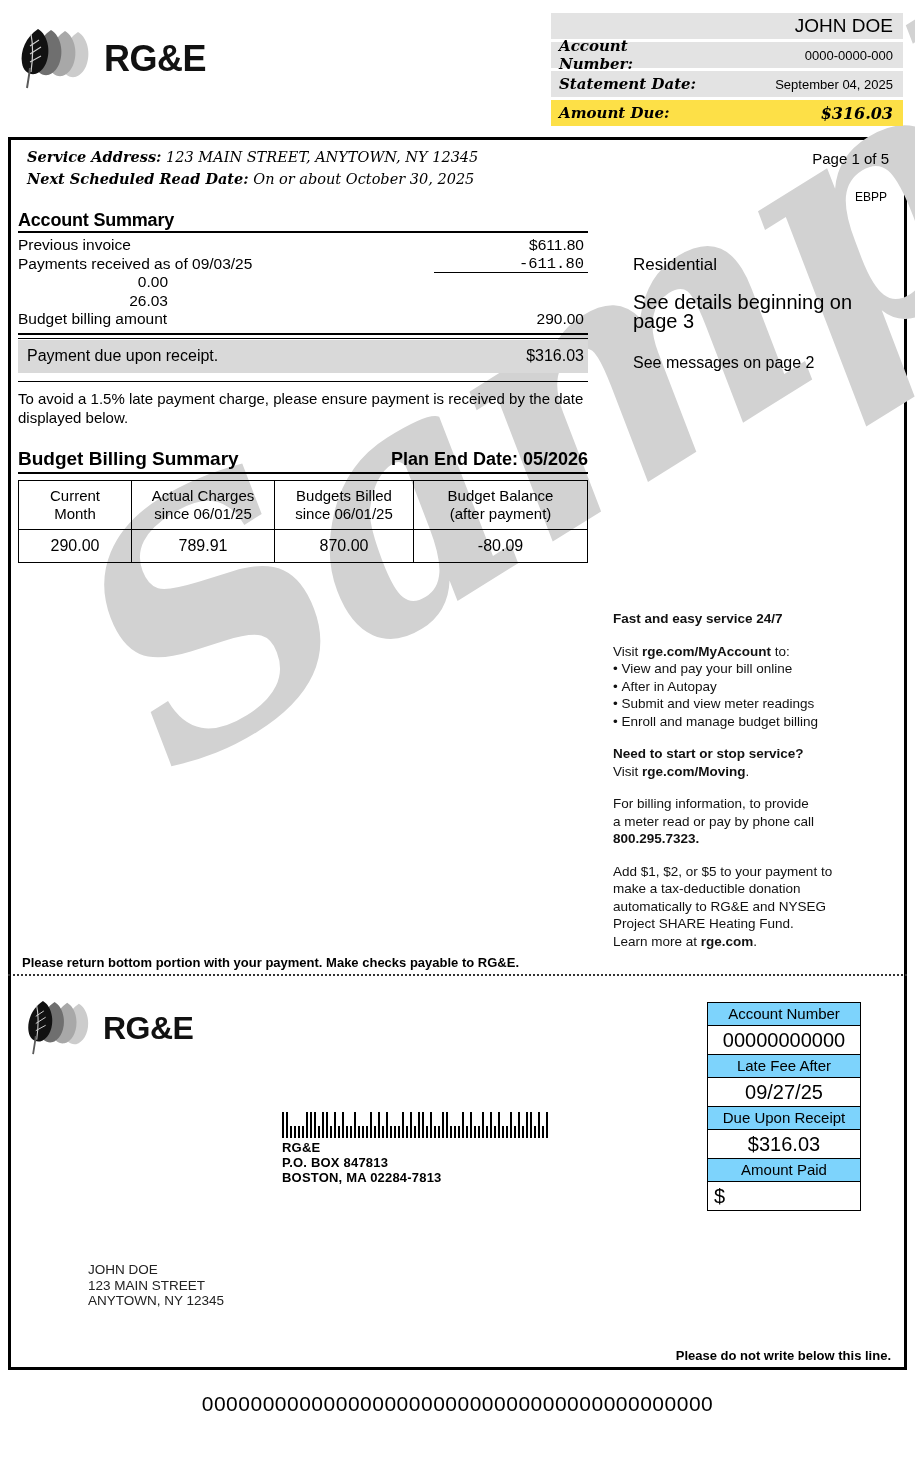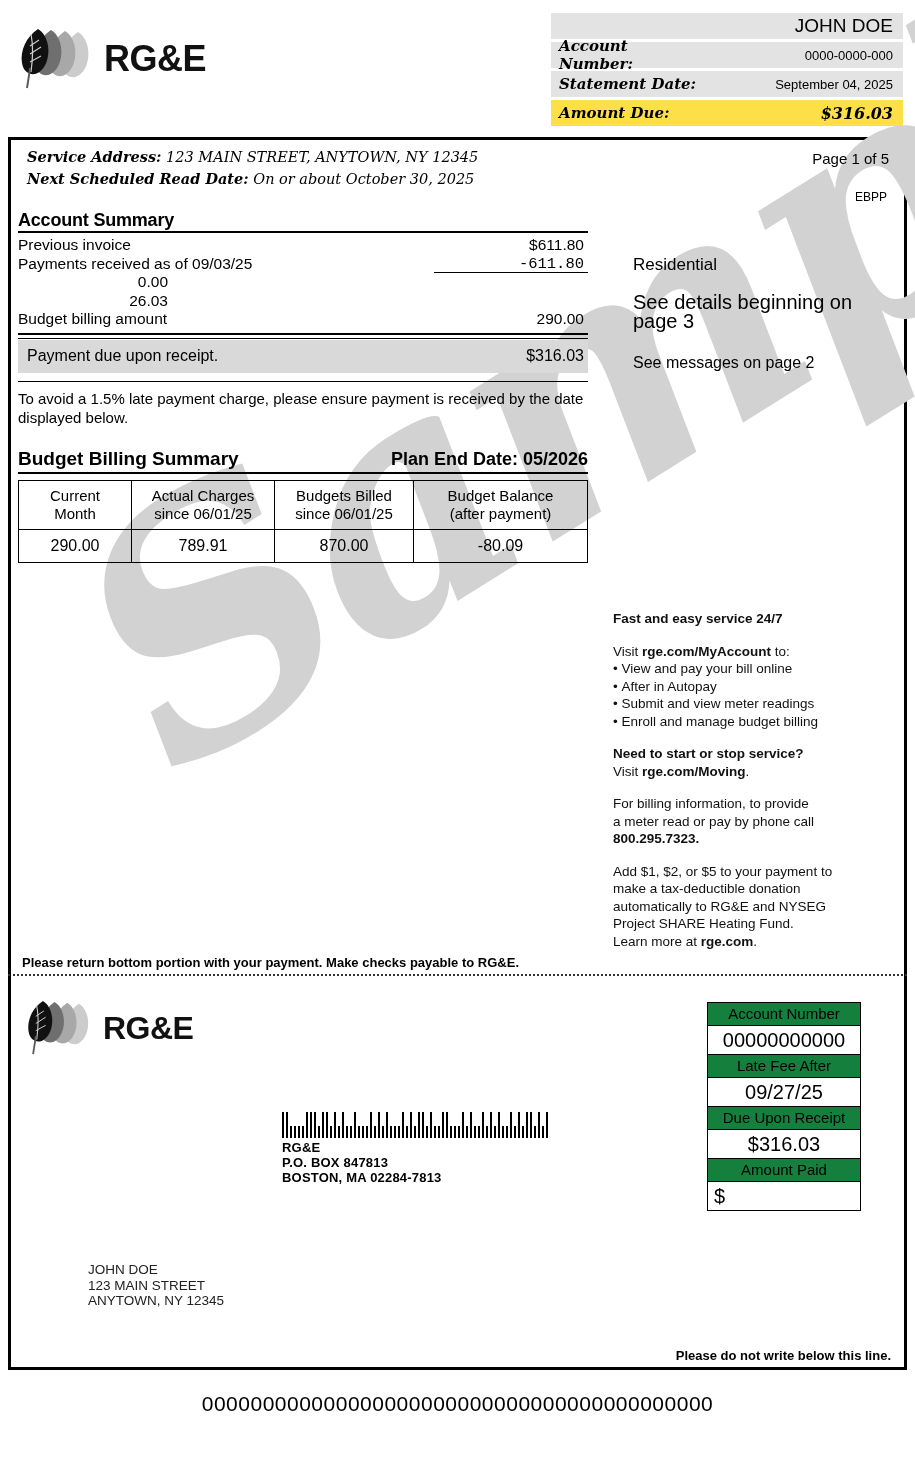--- a/index.html
+++ b/index.html
@@ -333,21 +333,21 @@
     border: 1.6px solid #000;
     z-index: 12;
   }
   .stub-table .r {
     border-bottom: 1.6px solid #000;
     text-align: center;
     font-size: 15px;
     height: 22px;
     line-height: 22px;
   }
-  .stub-table .r.hdr { background: #15803d; }
+  .stub-table .r.hdr { background: #7dd3fc; }
   .stub-table .r.val { font-size: 20px; height: 28px; line-height: 28px; text-align: center; }
   .stub-table .r.val.amtpaid { text-align: left; padding-left: 6px; }
   .stub-table .r.last { border-bottom: none; }
 
   .no-write {
     position: absolute;
     right: 24px;
     top: 1348px;
     font-size: 13px;
     font-weight: bold;

